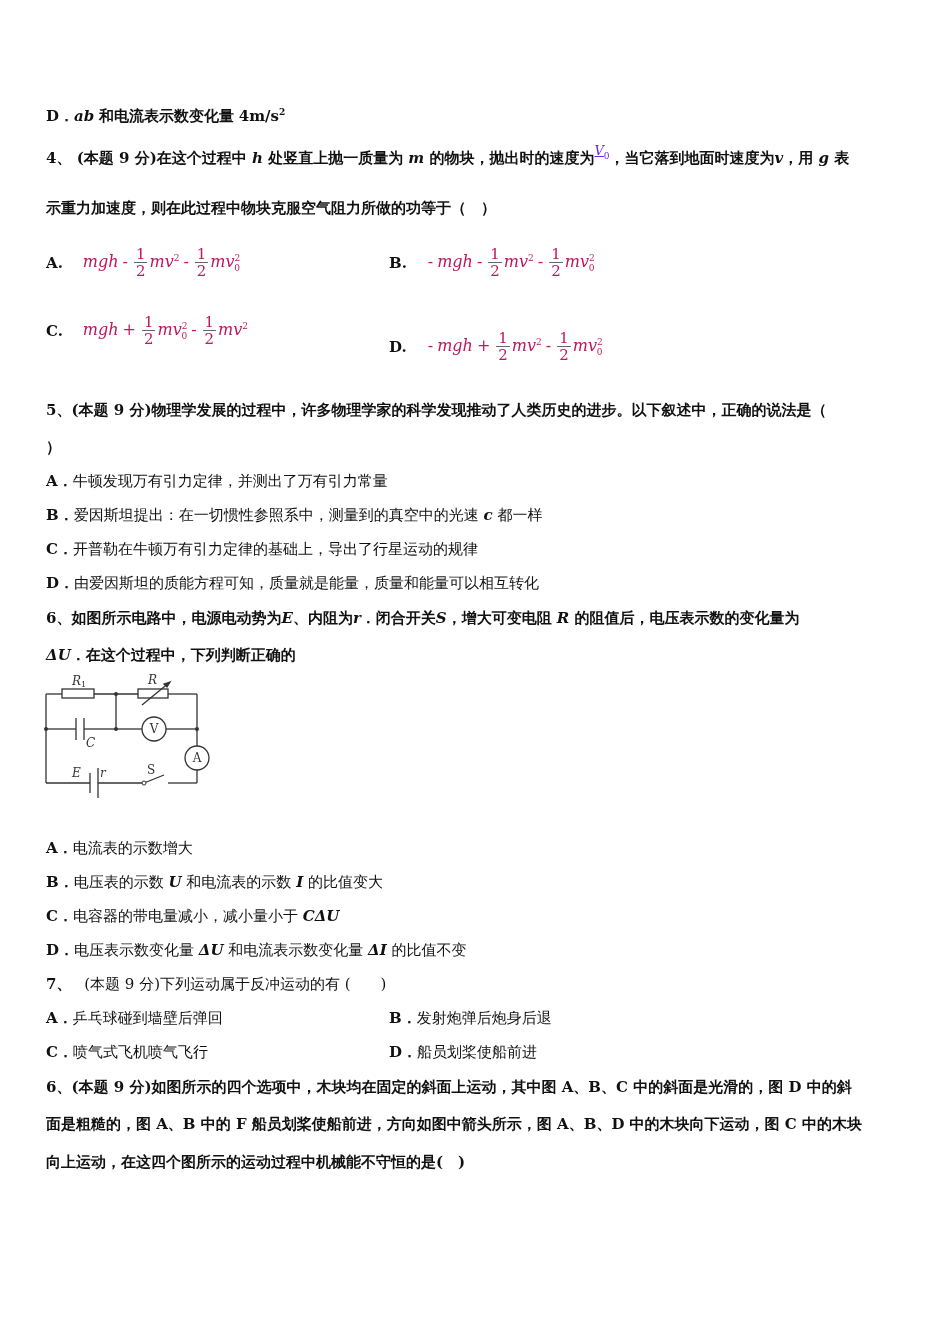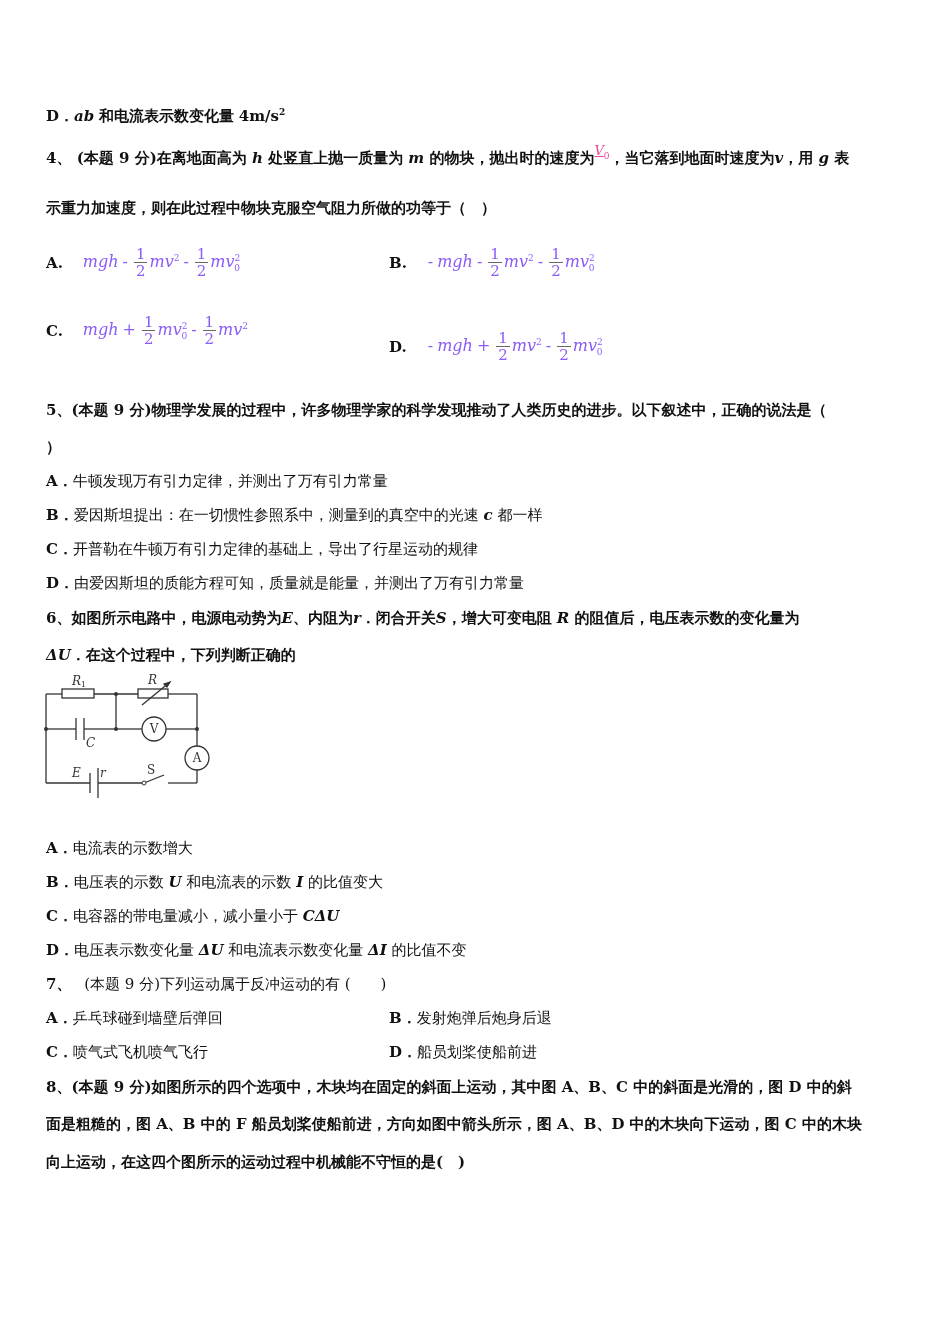--- a/index.html
+++ b/index.html
@@ -4,46 +4,46 @@
 <style>
   html, body { margin: 0; padding: 0; background: #ffffff; }
   body {
     width: 950px; height: 1344px; position: relative; overflow: hidden;
     font-family: "DejaVu Serif", "Liberation Serif", serif;
     color: #111111; font-size: 15px;
   }
   .line { position: absolute; left: 46px; white-space: nowrap; line-height: 20px; }
   .b { font-weight: bold; }
   .bi { font-weight: bold; font-style: italic; }
-  .math { font-family: "DejaVu Serif", serif; font-style: italic; color: #8b5cf6; font-size: 16px; }
+  .math { font-family: "DejaVu Serif", serif; font-style: italic; color: #be185d; font-size: 16px; }
   .frac { display: inline-block; vertical-align: middle; text-align: center; font-style: normal; margin: 0 2px; }
   .frac .num { display: block; border-bottom: 1px solid #666; padding: 0 2px; line-height: 16px; font-size: 15px; }
   .frac .den { display: block; line-height: 16px; font-size: 15px; }
   .op { font-style: normal; margin: 0 4px; }
   sup.s, sub.s { font-size: 9px; font-style: normal; }
   .optlabel { font-weight: bold; }
   .col2 { position: absolute; left: 389px; }
   .circuit { position: absolute; left: 40px; top: 672px; }
 </style>
 </head>
 <body>
 
 <div class="line" style="top:102px;">
   <span class="b">D．</span><span class="bi">ab</span>
   <span class="b">和电流表示数变化量</span>
   <span class="b">4m/s</span><sup class="s b">2</sup>
 </div>
 
 <div class="line b" style="top:148px;">
   <span>4、</span>
-  <span>(本题 9 分)</span><span>在离地面高为</span>
+  <span>(本题 9 分)</span><span>在这个过程中</span>
   <span class="bi">h</span>
   <span>处竖直上抛一质量为</span>
   <span class="bi">m</span>
-  <span>的物块，抛出时的速度为</span><span class="math" style="font-weight:normal;color:#ec4899;position:relative;top:-8px;font-size:13px;text-decoration:underline;"><span>V</span><sub class="s">0</sub></span><span>，当它落到地面时速度为</span><span class="bi">v</span><span>，用</span>
+  <span>的物块，抛出时的速度为</span><span class="math" style="font-weight:normal;color:#6d28d9;position:relative;top:-8px;font-size:13px;text-decoration:underline;"><span>V</span><sub class="s">0</sub></span><span>，当它落到地面时速度为</span><span class="bi">v</span><span>，用</span>
   <span class="bi">g</span>
   <span>表</span>
 </div>
 <div class="line b" style="top:198px;">示重力加速度，则在此过程中物块克服空气阻力所做的功等于（　）</div>
 
 <div class="line" style="top:246px;left:46px;">
   <span class="optlabel" style="display:inline-block;width:32px;vertical-align:middle;">A.</span>
   <span class="math">
     <span>mgh</span><span class="op">-</span><span class="frac"><span class="num">1</span><span class="den">2</span></span><span>mv</span><sup class="s">2</sup><span class="op">-</span><span class="frac"><span class="num">1</span><span class="den">2</span></span><span>mv</span><sup class="s">2</sup><sub class="s" style="margin-left:-6px;">0</sub>
   </span>
@@ -74,21 +74,21 @@
 </div>
 <div class="line" style="top:505px;">
   <span class="b">B．</span><span>爱因斯坦提出：在一切惯性参照系中，测量到的真空中的光速</span>
   <span class="bi">c</span>
   <span>都一样</span>
 </div>
 <div class="line" style="top:539px;">
   <span class="b">C．</span><span>开普勒在牛顿万有引力定律的基础上，导出了行星运动的规律</span>
 </div>
 <div class="line" style="top:573px;">
-  <span class="b">D．</span><span>由爱因斯坦的质能方程可知，质量就是能量，并测出了万有引力常量</span>
+  <span class="b">D．</span><span>由爱因斯坦的质能方程可知，质量就是能量，质量和能量可以相互转化</span>
 </div>
 
 <div class="line b" style="top:608px;">
   <span>6、如图所示电路中，电源电动势为</span><span class="bi">E</span><span>、内阻为</span><span class="bi">r</span><span>．闭合开关</span><span class="bi">S</span><span>，增大可变电阻</span>
   <span class="bi">R</span>
   <span>的阻值后，电压表示数的变化量为</span>
 </div>
 <div class="line b" style="top:645px;">
   <span class="bi">ΔU</span><span>．在这个过程中，下列判断正确的</span>
 </div>
@@ -177,15 +177,15 @@
 <div class="line col2" style="top:1008px;text-align:right;">
   <span class="b">B．</span><span>发射炮弹后炮身后退</span>
 </div>
 <div class="line" style="top:1042px;">
   <span class="b">C．</span><span>喷气式飞机喷气飞行</span>
 </div>
 <div class="line col2" style="top:1042px;">
   <span class="b">D．</span><span>船员划桨使船前进</span>
 </div>
 
-<div class="line b" style="top:1077px;">8、(本题 9 分)如图所示的四个选项中，木块均在固定的斜面上运动，其中图 A、B、C 中的斜面是光滑的，图 D 中的斜</div>
+<div class="line b" style="top:1077px;">6、(本题 9 分)如图所示的四个选项中，木块均在固定的斜面上运动，其中图 A、B、C 中的斜面是光滑的，图 D 中的斜</div>
 <div class="line b" style="top:1114px;">面是粗糙的，图 A、B 中的 F 船员划桨使船前进，方向如图中箭头所示，图 A、B、D 中的木块向下运动，图 C 中的木块</div>
 <div class="line b" style="top:1152px;">向上运动，在这四个图所示的运动过程中机械能不守恒的是(　)</div>
 
 </body></html>

